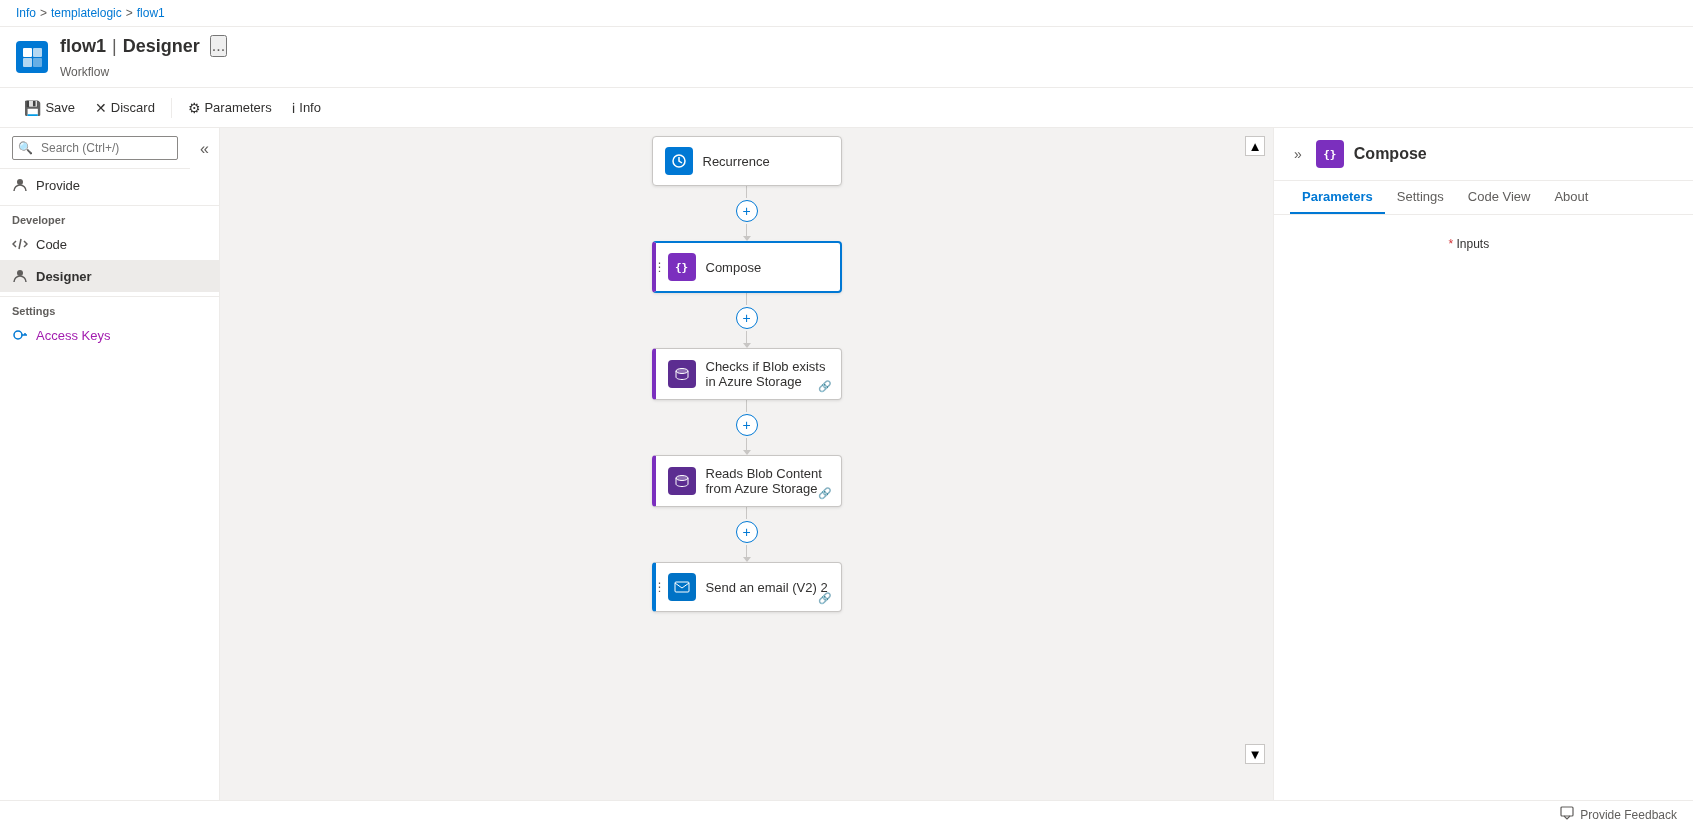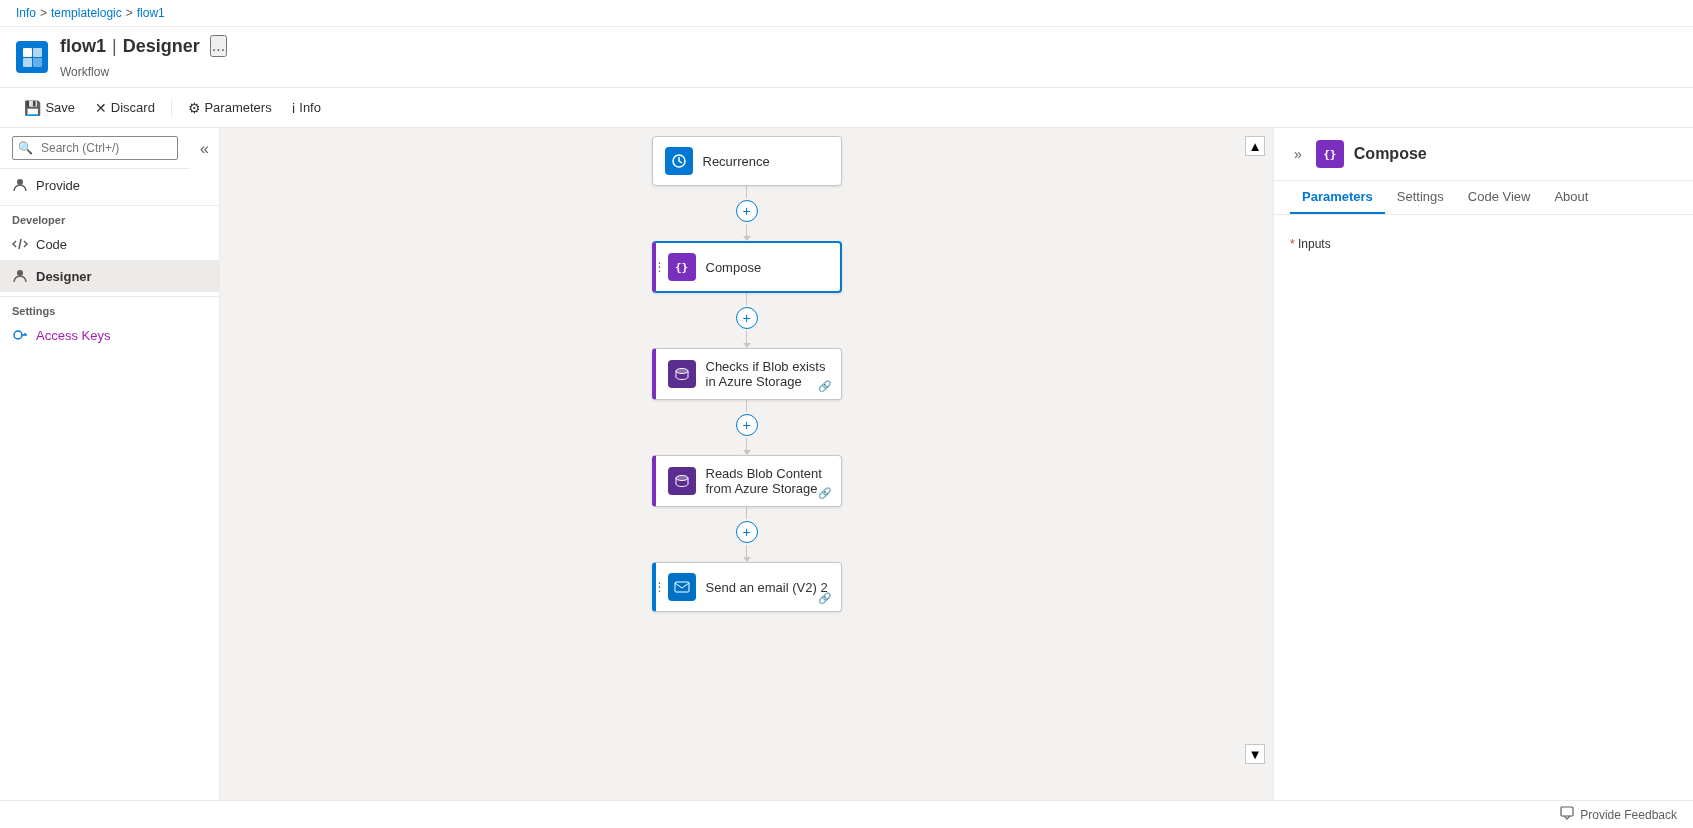--- a/index.html
+++ b/index.html
@@ -64,21 +64,21 @@
     
     .right-panel { width: 420px; background: #fff; border-left: 1px solid #edebe9; display: flex; flex-direction: column; flex-shrink: 0; }
     .right-panel-header { display: flex; align-items: center; padding: 12px 16px; border-bottom: 1px solid #edebe9; gap: 10px; }
     .right-panel-collapse { background: none; border: none; cursor: pointer; color: #605e5c; font-size: 14px; padding: 4px; }
     .right-panel-icon { width: 28px; height: 28px; border-radius: 4px; background: #7b2fbe; display: flex; align-items: center; justify-content: center; color: white; font-size: 13px; }
     .right-panel-title { font-size: 16px; font-weight: 600; color: #323130; }
     .right-panel-tabs { display: flex; border-bottom: 1px solid #edebe9; padding: 0 16px; gap: 0; }
     .right-panel-tab { padding: 8px 12px; font-size: 13px; cursor: pointer; color: #605e5c; border-bottom: 2px solid transparent; }
     .right-panel-tab.active { color: #0078d4; border-bottom: 2px solid #0078d4; font-weight: 600; }
     .right-panel-body { padding: 16px; flex: 1; overflow-y: auto; }
-    .field-row { display: flex; align-items: flex-end; gap: 12px; margin-bottom: 16px; }
+    .field-row { display: flex; align-items: center; gap: 12px; margin-bottom: 16px; flex-direction: column; }
     .field-label { font-size: 12px; color: #323130; min-width: 70px; padding-top: 6px; }
     .field-input { flex: 1; padding: 5px 8px; border: 1px solid #8a8886; border-radius: 2px; font-size: 13px; color: #323130; background: #fff; }
 
     
     .canvas-scroll::-webkit-scrollbar { width: 8px; }
     .canvas-scroll::-webkit-scrollbar-track { background: #f3f2f1; }
     .canvas-scroll::-webkit-scrollbar-thumb { background: #c8c6c4; border-radius: 4px; }
 
     
     .bottom-bar { height: 28px; background: #fff; border-top: 1px solid #edebe9; display: flex; align-items: center; justify-content: flex-end; padding: 0 16px; }

